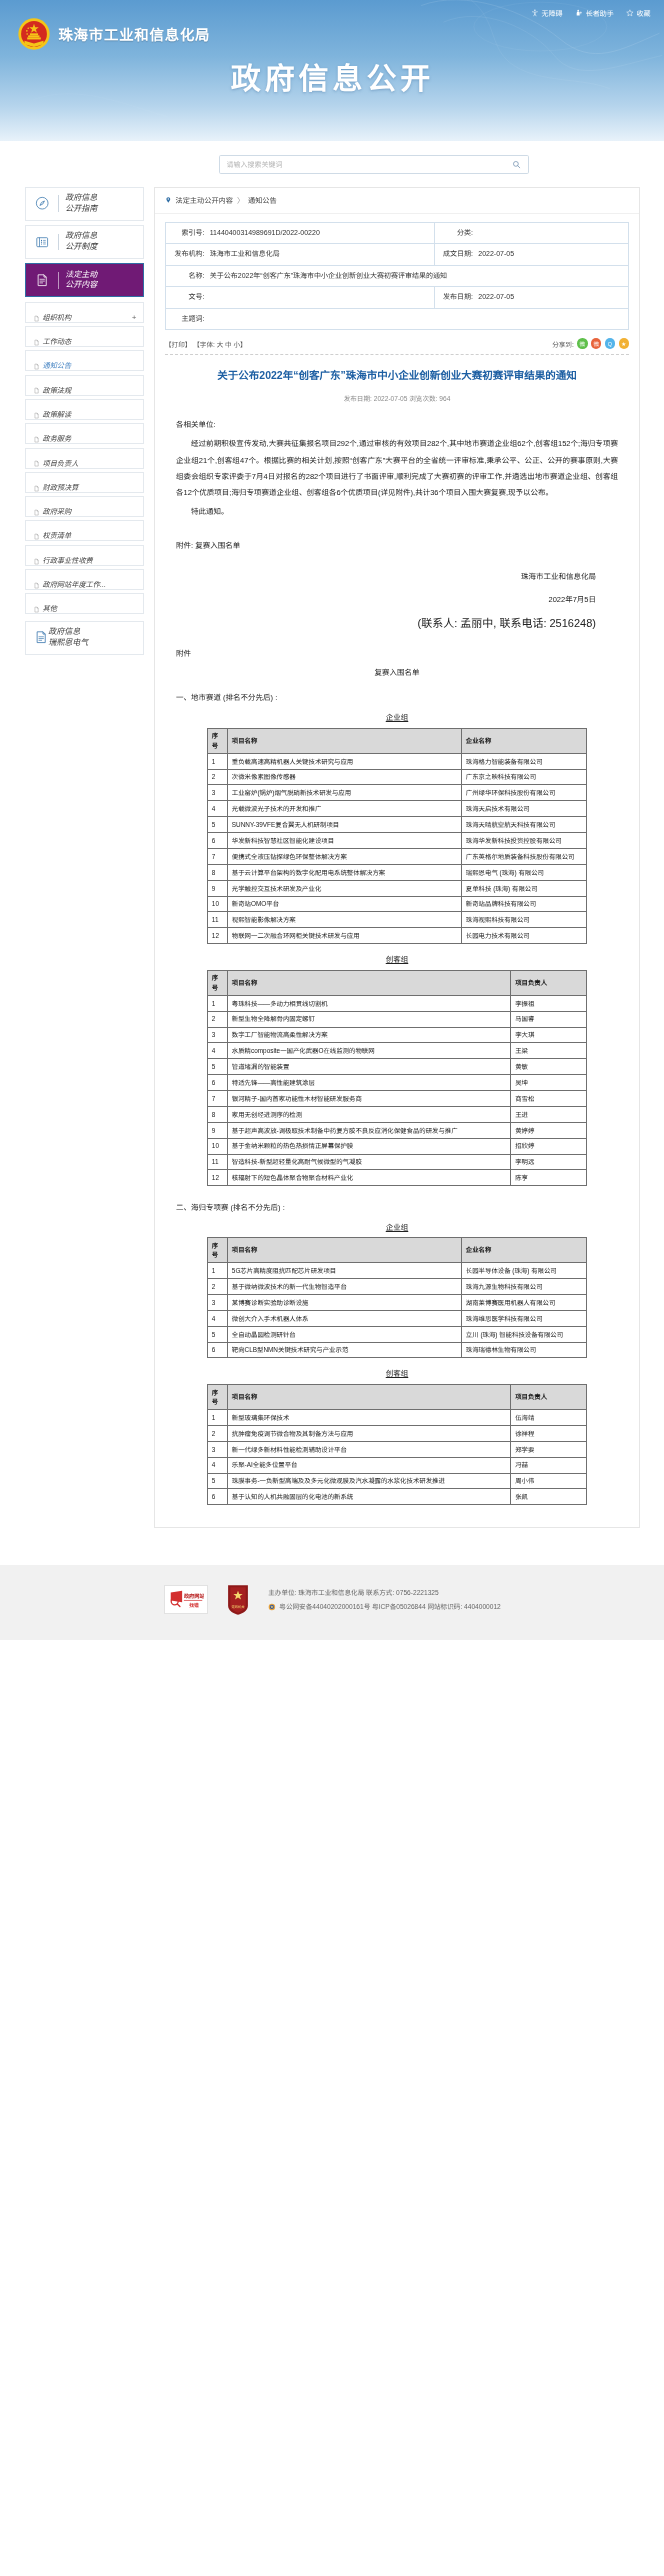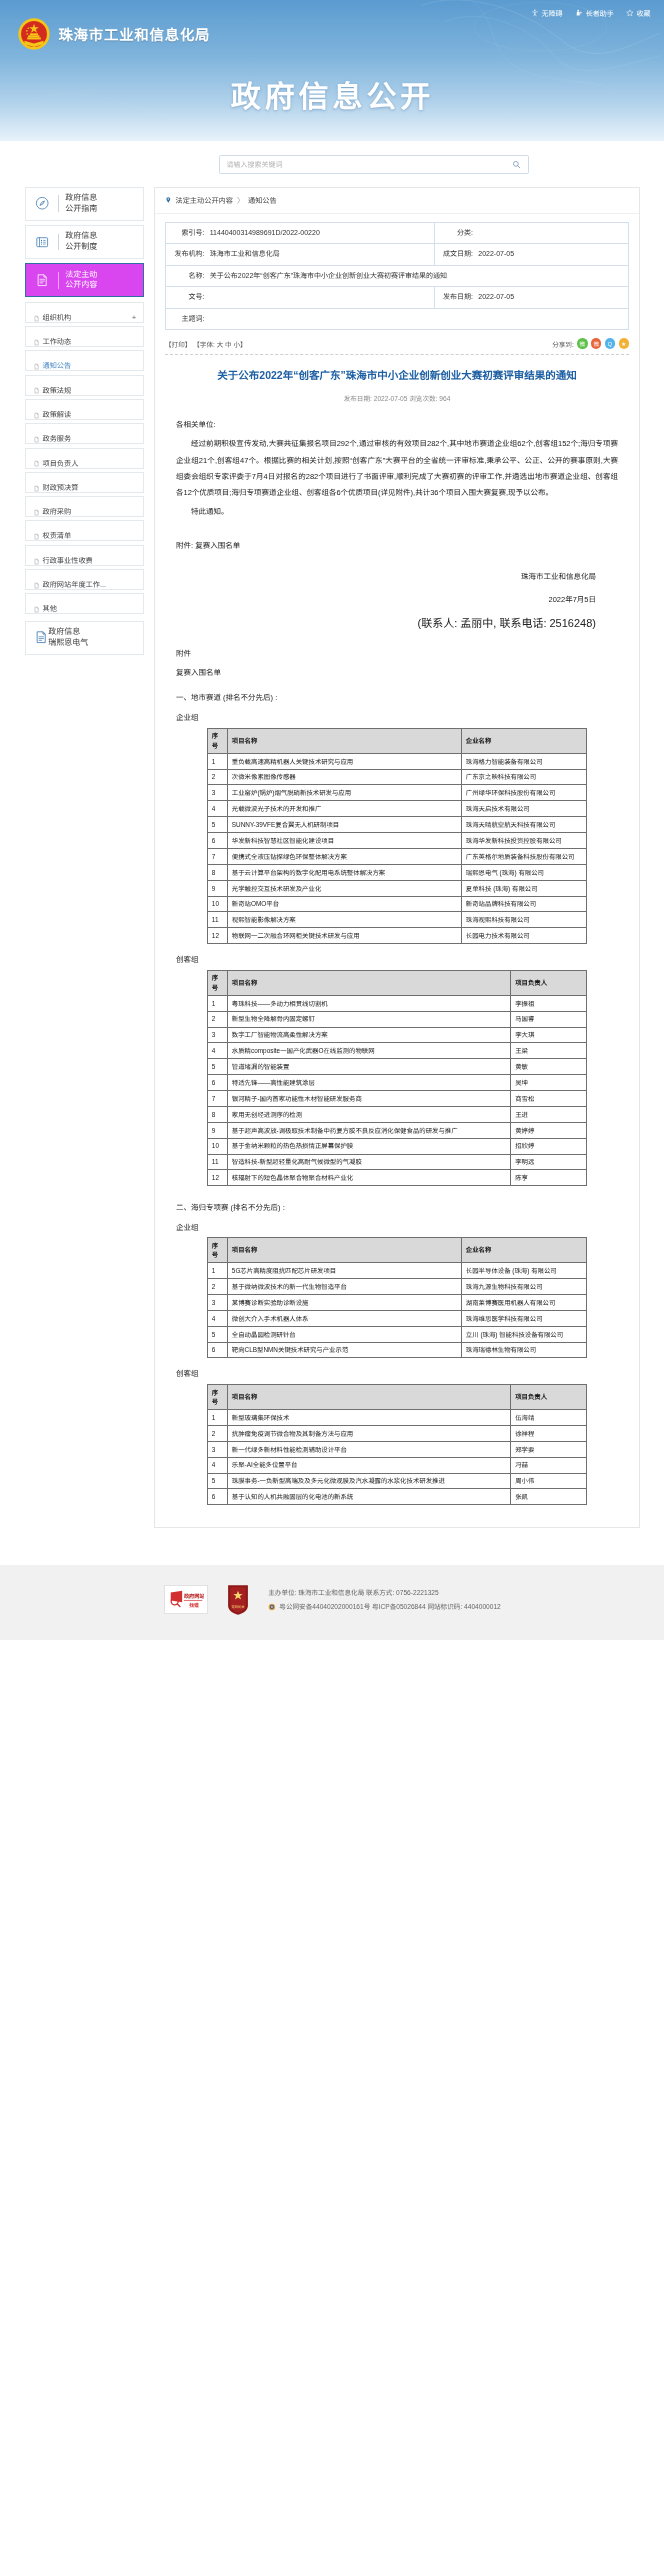--- a/index.html
+++ b/index.html
@@ -46,21 +46,21 @@
     color: #ffffff;
     font-size: 14.4px;
     font-weight: bold;
     letter-spacing: 0.8px;
     text-shadow: 0 0.6px 1.1px rgba(0,0,0,.18);
   }
 
   .banner-title {
     position: relative; z-index: 4;
     text-align: center;
-    margin-top: 21px;
+    margin-top: 3px;
     color: #ffffff;
     font-size: 30px;
     font-weight: bold;
     letter-spacing: 3.9px;
     text-shadow: 0 1.1px 2.8px rgba(40,90,140,.35);
   }
 
   
   .search-strip {
     background: #ffffff;
@@ -97,34 +97,34 @@
 
   
   .page-wrap {
     width: 615px;
     margin: 0 auto;
     display: flex;
     gap: 10px;
     align-items: flex-start;
     padding-bottom: 22px;
   }
-  .sidebar { width: 119px; flex: none; }
+  .sidebar { width: 119px; flex: none; font-style: italic; }
   .content { flex: 1; background: #fff; border: 0.6px solid #e6e6e6; }
 
   
   .side-main {
     background: #ffffff;
     border: 0.6px solid #e4e9ee;
     display: flex; align-items: center;
     height: 34px;
     margin-bottom: 4.4px;
     padding: 0 7.8px;
     cursor: pointer;
   }
-  .side-main.active { background: #d946ef; border-color: #2f6ea5; }
+  .side-main.active { background: #701a75; border-color: #2f6ea5; }
   .side-main .ico { width: 17.7px; flex: none; display: flex; align-items: center; justify-content: center; }
   .side-main .divider { width: 0.6px; height: 16.6px; background: #ccd6e0; margin: 0 6.6px; }
   .side-main.active .divider { background: rgba(255,255,255,.55); }
   .side-main .label {
     font-size: 8px; color: #3a3a3a; line-height: 1.35; font-weight: normal;
   }
   .side-main.active .label { color: #fff; }
 
   .side-sub {
     background: #ffffff;
@@ -241,29 +241,30 @@
     padding-right: 22px;
     margin-top: 6.6px;
   }
   .attach-label {
     font-size: 7.5px; color: #222; margin-top: 19px;
   }
   .attach-heading {
     font-size: 7.5px; color: #222; margin-top: 16.6px;
   }
   .attach-center {
-    font-size: 7.5px; color: #222;
+    text-align: center; font-size: 7.5px; color: #222;
     margin: 7.8px 0 11px 0;
   }
   .section-note {
     font-size: 7.5px; color: #222; margin: 14.4px 0 6.6px 0;
   }
   .group-title {
-    font-size: 7.5px; color: #222;
+    text-align: center; font-size: 7.5px; color: #222;
     margin: 8.9px 0 5.5px 0;
+    text-decoration: underline;
   }
 
   
   .data-table {
     width: 86%;
     margin: 0 auto 5.5px auto;
     border-collapse: collapse;
     font-size: 6.4px;
     color: #1a1a1a;
   }

